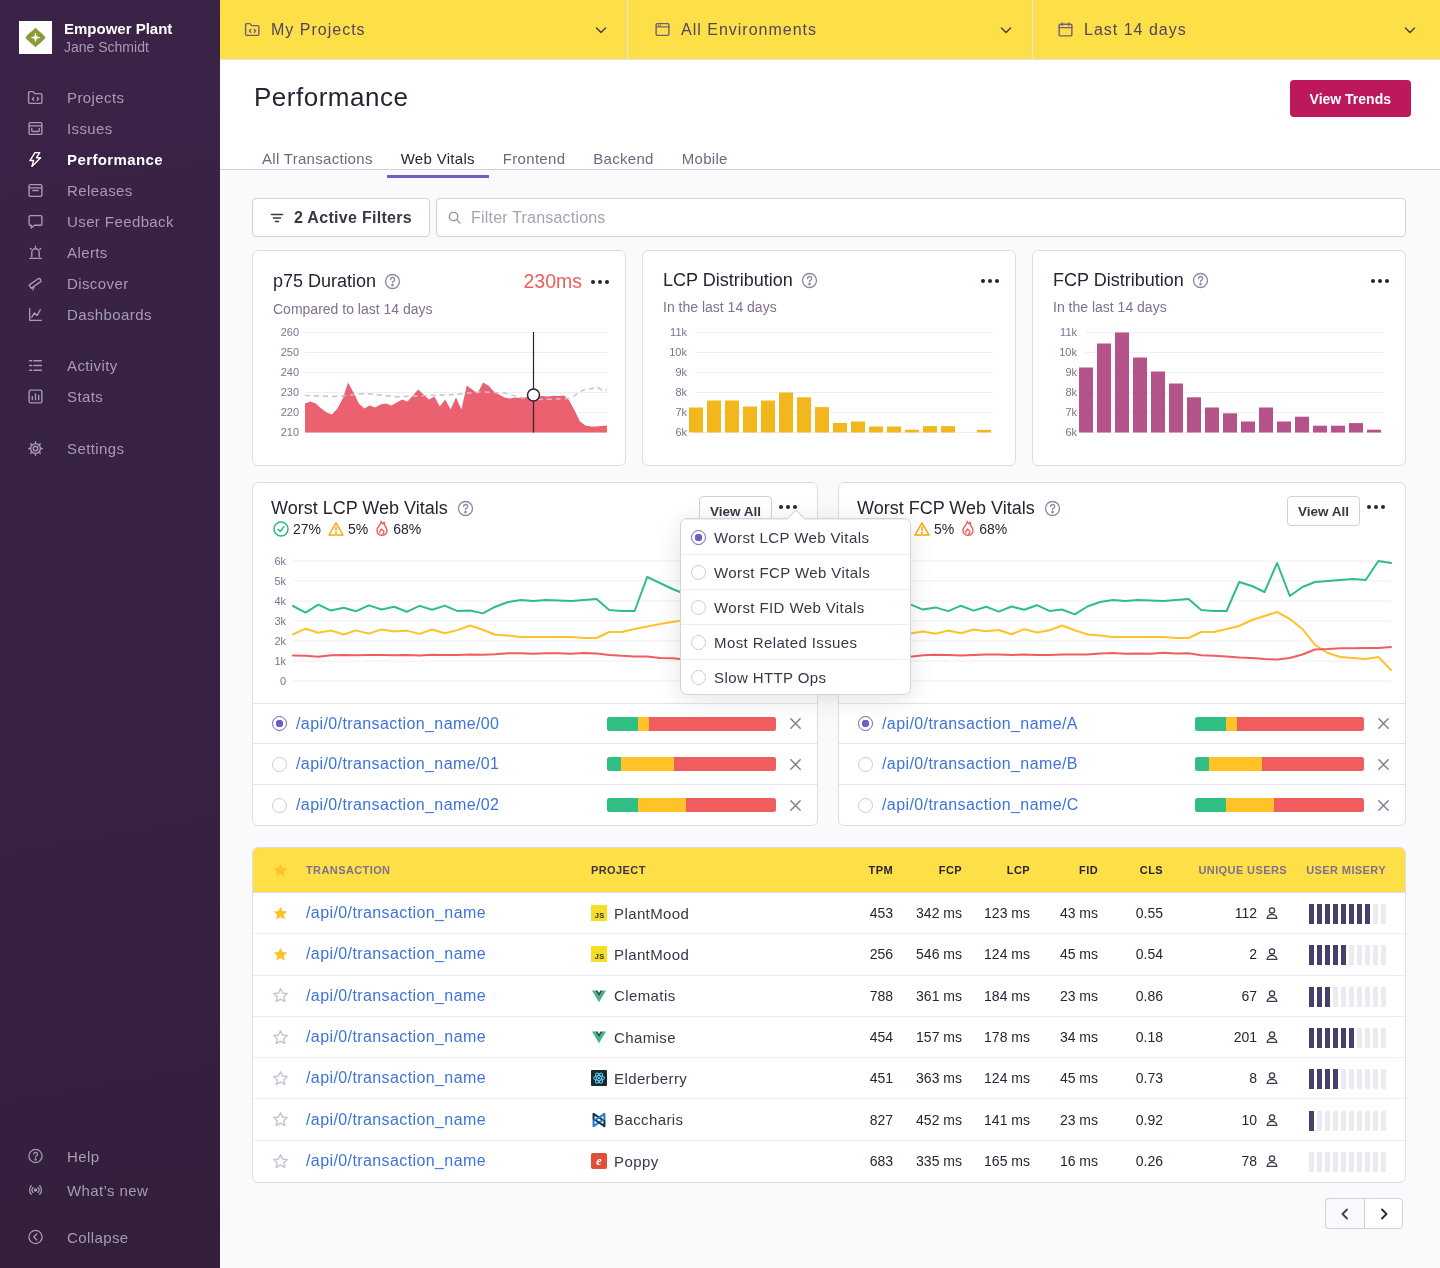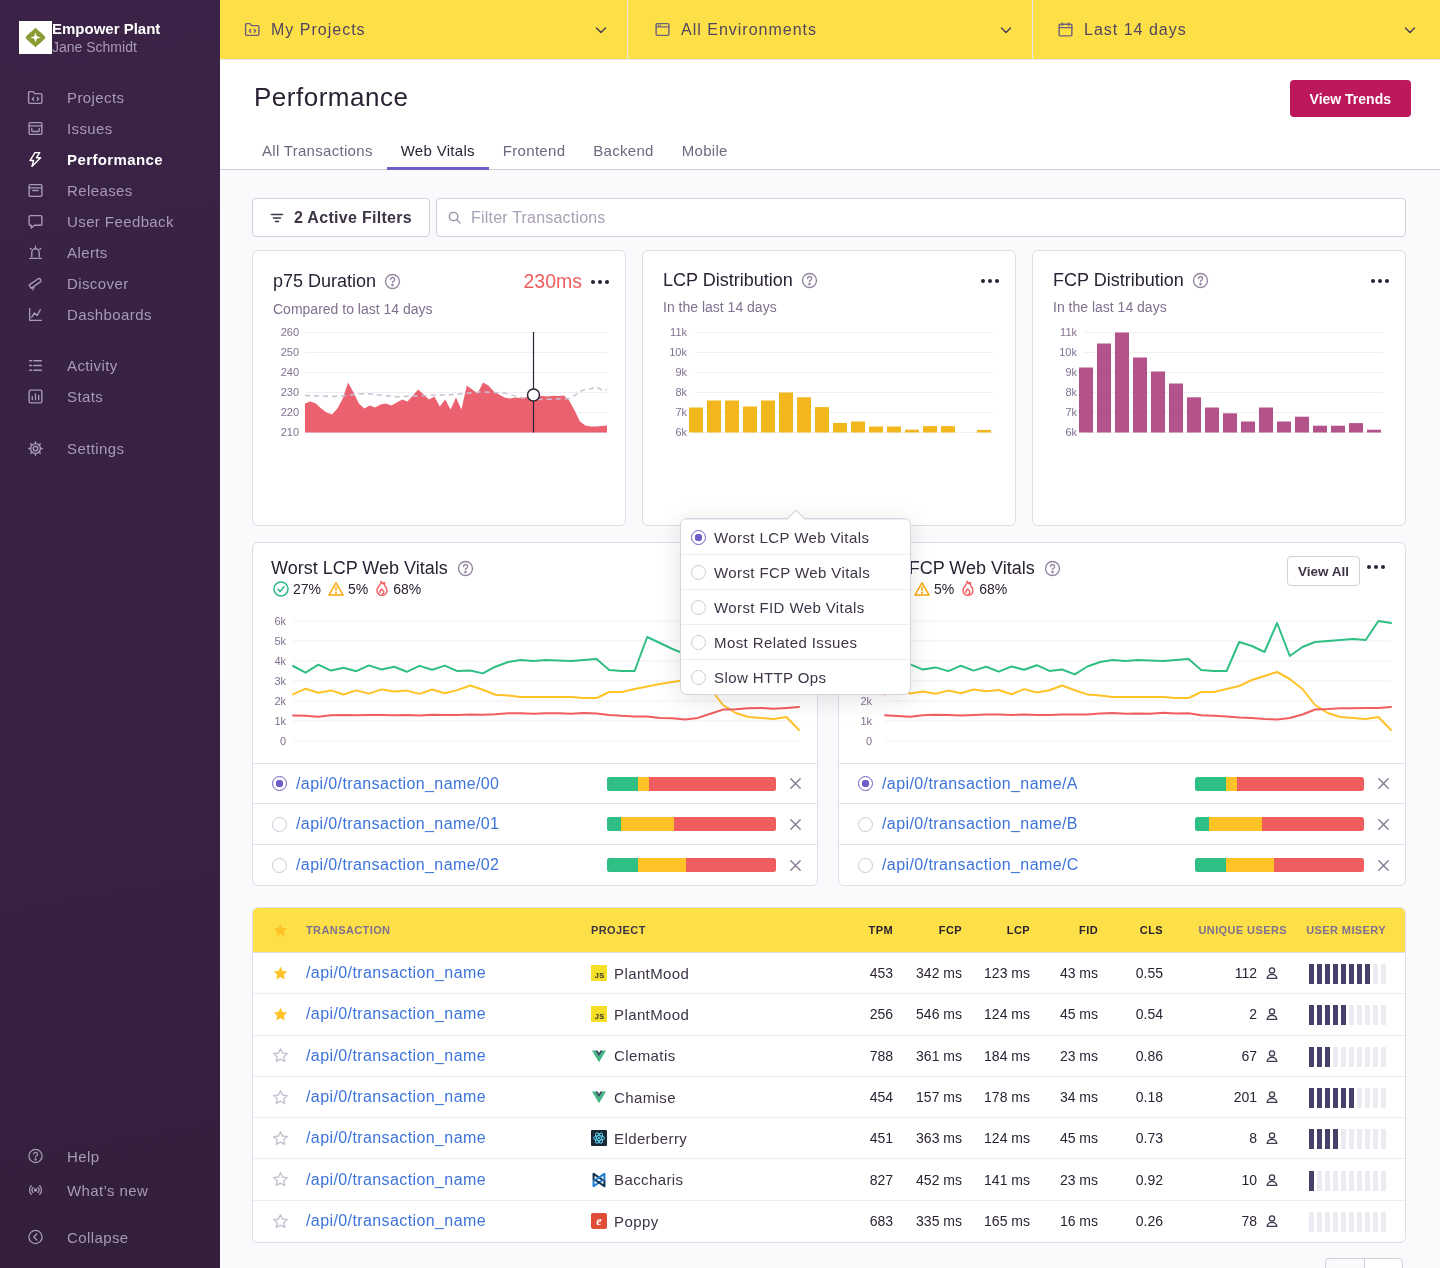--- a/index.html
+++ b/index.html
@@ -1,19 +1,19 @@
 <!DOCTYPE html>
 <html><head><meta charset="utf-8"><title>Performance</title>
 <style>
 *{margin:0;padding:0;box-sizing:border-box}
 html,body{width:1440px;height:1268px;overflow:hidden;font-family:"Liberation Sans",sans-serif;background:#FAF9FB;color:#2B2233}
 a{text-decoration:none}
 
 .sidebar{position:fixed;left:0;top:0;width:220px;height:1268px;background:linear-gradient(170deg,#3A2346 0%,#372243 55%,#331F3C 100%);z-index:50}
-.org{display:flex;align-items:center;margin:19px 0 0 19px}
+.org{display:flex;align-items:center;gap:12px;margin:19px 0 0 19px}
 .logo{width:33px;height:33px;background:#fff;display:flex;align-items:center;justify-content:center;flex:none}
 .org-name{color:#fff;font-weight:bold;font-size:15px;line-height:19px}
 .org-user{color:#A79BB4;font-size:14px;line-height:18px}
 .nav{margin-top:26px}
 .nav-item{display:flex;align-items:center;height:31px;padding-left:27px;color:#A79BB4;font-size:15px;letter-spacing:0.4px}
 .nav-item.active{color:#fff;font-weight:bold}
 .nav-ic{width:17px;height:17px;margin-right:23px;display:flex;align-items:center;justify-content:center}
 .nav-ic svg{display:block}
 .sb-bottom{position:absolute;left:0;bottom:14px;width:100%}
 .sb-bottom .nav-item{height:34px}
@@ -23,33 +23,33 @@
 .tb-sec .ic{margin-right:10px;display:flex}
 .tb-sec .chev{margin-left:auto;display:flex}
 .tb-1{width:408px;padding:0 18px 0 24px;border-right:1px solid #E7E1EC}
 .tb-2{width:405px;padding:0 18px 0 26px;border-right:1px solid #E7E1EC}
 .tb-3{flex:1;padding:0 22px 0 24px}
 
 .pagehead{position:fixed;left:220px;top:60px;width:1220px;height:110px;background:#fff;border-bottom:1px solid #D4CCDC;z-index:30}
 .h1row{display:flex;align-items:flex-start;padding:22px 29px 0 34px}
 .h1{font-size:26px;font-weight:500;color:#2B2233;letter-spacing:0.5px}
 .btn-trends{position:absolute;right:29px;top:20px;background:#be185d;color:#fff;font-size:14px;font-weight:bold;border-radius:4px;height:37px;padding:0 20px;display:flex;align-items:center}
-.tabs{display:flex;position:absolute;left:42px;top:76px}
+.tabs{display:flex;position:absolute;left:42px;top:84px}
 .tab{font-size:15px;letter-spacing:0.3px;color:#71677F;padding:6px 14px 8px 14px}
 .tab:first-child{padding-left:0}
 .tab.active{color:#2B2233;border-bottom:3px solid #6C5FC7}
 
 .content{position:absolute;left:220px;top:170px;width:1220px}
 .filterrow{display:flex;margin:28px 34px 0 32px;gap:6px}
 .btn-filter{background:#fff;border:1px solid #D5CEDD;border-radius:4px;height:39px;display:flex;align-items:center;padding:0 17px 0 16px;gap:9px;font-size:16px;letter-spacing:0.3px;font-weight:bold;color:#3E3446}
 .search{flex:1;background:#fff;border:1px solid #D5CEDD;border-radius:4px;height:39px;display:flex;align-items:center;padding:0 14px 0 10px;gap:9px;color:#A9A0B5;font-size:16px;letter-spacing:0.2px}
 
 .cards3{display:flex;gap:16px;margin:13px 34px 0 32px}
 .card{background:#fff;border:1px solid #E0DCE5;border-radius:6px;position:relative}
-.c3{width:374px;height:276px}
+.c3{width:374px;height:216px}
 .card-title{display:flex;align-items:center;gap:8px;padding:19px 16px 0 20px;font-size:18px;font-weight:500;color:#2B2233}
 .card-sub{padding:8px 20px 0 20px;font-size:14px;color:#80708F}
 .red-val{margin-left:auto;color:#F05D5E;font-size:19.5px}
 .dots{display:flex;gap:3px;align-items:center;margin-left:1px}
 .dots i{width:4px;height:4px;border-radius:50%;background:#2B2233;display:block}
 .axis{font-size:11px;fill:#80708F;font-family:"Liberation Sans",sans-serif}
 
 .cards2{display:flex;gap:20px;margin:16px 34px 0 32px}
 .c2{width:566px;height:344px}
 .c2:last-child{width:568px}

